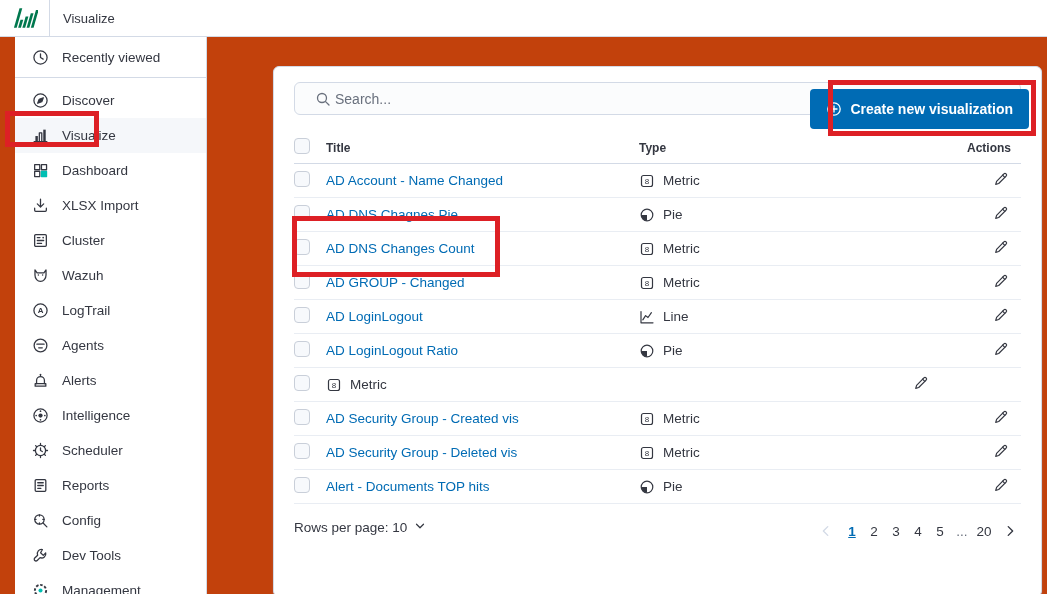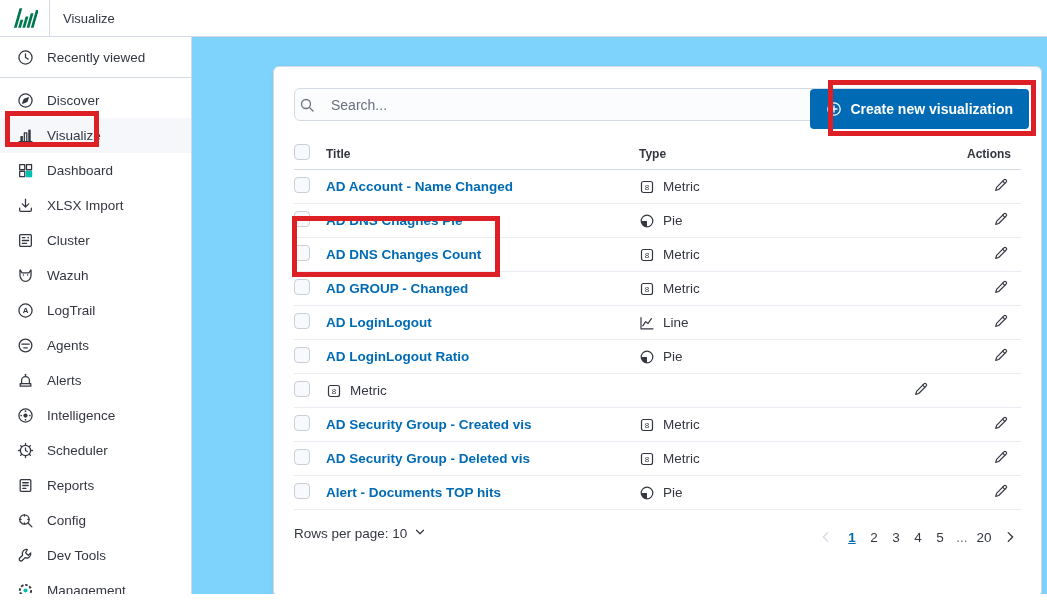--- a/index.html
+++ b/index.html
@@ -1,63 +1,63 @@
 <!DOCTYPE html>
 <html><head>
 <meta charset="utf-8">
 <style>
   html,body{margin:0;padding:0;}
   body{font-family:"Liberation Sans","DejaVu Sans",sans-serif;background:#fff;}
-  .screen{position:relative;width:1047px;height:594px;background:#7dd3fc;overflow:hidden;}
+  .screen{position:relative;width:1047px;height:594px;background:#c2410c;overflow:hidden;}
 
   
   .topbar{position:absolute;top:0;left:0;right:0;height:36px;background:#fff;
           border-bottom:1px solid #d3dae6;display:flex;align-items:center;z-index:5;}
   .logo{width:26px;height:26px;margin-left:12px;display:flex;align-items:center;}
   .topbar-divider{width:1px;align-self:stretch;background:#d3dae6;margin-left:11px;}
   .topbar-title{margin-left:13px;font-size:13px;color:#343741;}
 
   
-  .sidebar{position:absolute;top:37px;left:0;width:191px;bottom:0;background:#fff;
+  .sidebar{position:absolute;top:37px;left:15px;width:191px;bottom:0;background:#fff;
            border-right:1px solid #d3dae6;z-index:4;}
   .side-item{height:35px;display:flex;align-items:center;padding-left:17px;gap:13px;
              font-size:13.5px;color:#343741;cursor:pointer;}
   .side-item.first{height:40px;border-bottom:1px solid #d3dae6;margin-bottom:5px;}
   .side-item.active{background:#f5f7fa;}
   .side-item .ic{width:17px;height:17px;flex:0 0 17px;color:#343741;display:inline-flex;}
   .side-item .ic svg{width:17px;height:17px;}
 
   
   .panel{position:absolute;left:273px;top:66px;width:769px;height:531px;box-sizing:border-box;
          background:#fff;border:1px solid #d3dae6;border-radius:6px;padding:0 20px;
          box-shadow:0 2px 3px rgba(152,162,179,.25);}
   .page-title{margin-top:24px;font-size:28px;font-weight:400;color:#1a1c21;letter-spacing:-.3px;}
   .create-btn{position:absolute;top:22px;right:12px;height:40px;display:flex;align-items:center;
               gap:8px;background:#006bb4;color:#fff;border:none;border-radius:4px;padding:0 16px;
               font-size:14px;font-weight:600;font-family:inherit;cursor:pointer;}
   .create-btn .ic svg{width:16px;height:16px;display:block;}
 
-  .searchbar{margin-top:21px;height:33px;box-sizing:border-box;background:#fbfcfd;
+  .searchbar{margin-top:15px;height:33px;box-sizing:border-box;background:#fbfcfd;
              border:1px solid #d3dae6;border-radius:6px;display:flex;align-items:center;
-             padding:0 4px;gap:14px;}
+             padding:0 20px;gap:2px;}
   .searchbar .ic{color:#69707d;display:inline-flex;}
   .searchbar .ic svg{width:16px;height:16px;}
   .searchbar input{flex:1;border:none;outline:none;background:transparent;font-size:14px;
                    color:#343741;font-family:inherit;}
   .searchbar input::placeholder{color:#69707d;}
 
   
   .thead,.trow{display:grid;grid-template-columns:32px 313px 1fr 80px;align-items:center;}
   .thead{height:31px;margin-top:17px;border-bottom:1px solid #d3dae6;
          font-size:12px;font-weight:700;color:#343741;}
   .trow{height:33px;border-bottom:1px solid #e9edf3;font-size:13.5px;}
   .cb{width:16px;height:16px;box-sizing:border-box;border:1px solid #c9cfd9;border-radius:4px;
       background:#f7f9fc;display:inline-block;cursor:pointer;}
   .col-actions{text-align:right;padding-right:10px;}
-  .vis-link{color:#006bb4;text-decoration:none;cursor:pointer;font-weight:bold;}
+  .vis-link{color:#006bb4;text-decoration:none;cursor:pointer;}
   .type-cell{display:flex;align-items:center;gap:8px;color:#343741;}
   .type-cell .ic,.pencil .ic{display:inline-flex;color:#343741;}
   .type-cell svg{width:16px;height:16px;}
   .pencil{background:none;border:none;cursor:pointer;padding:2px;color:#69707d;}
   .pencil svg{width:16px;height:16px;}
 
   
   .tfoot{margin-top:15px;display:flex;justify-content:space-between;align-items:flex-start;
          font-size:13.5px;color:#343741;}
   .rpp{display:flex;align-items:center;gap:6px;cursor:pointer;}

